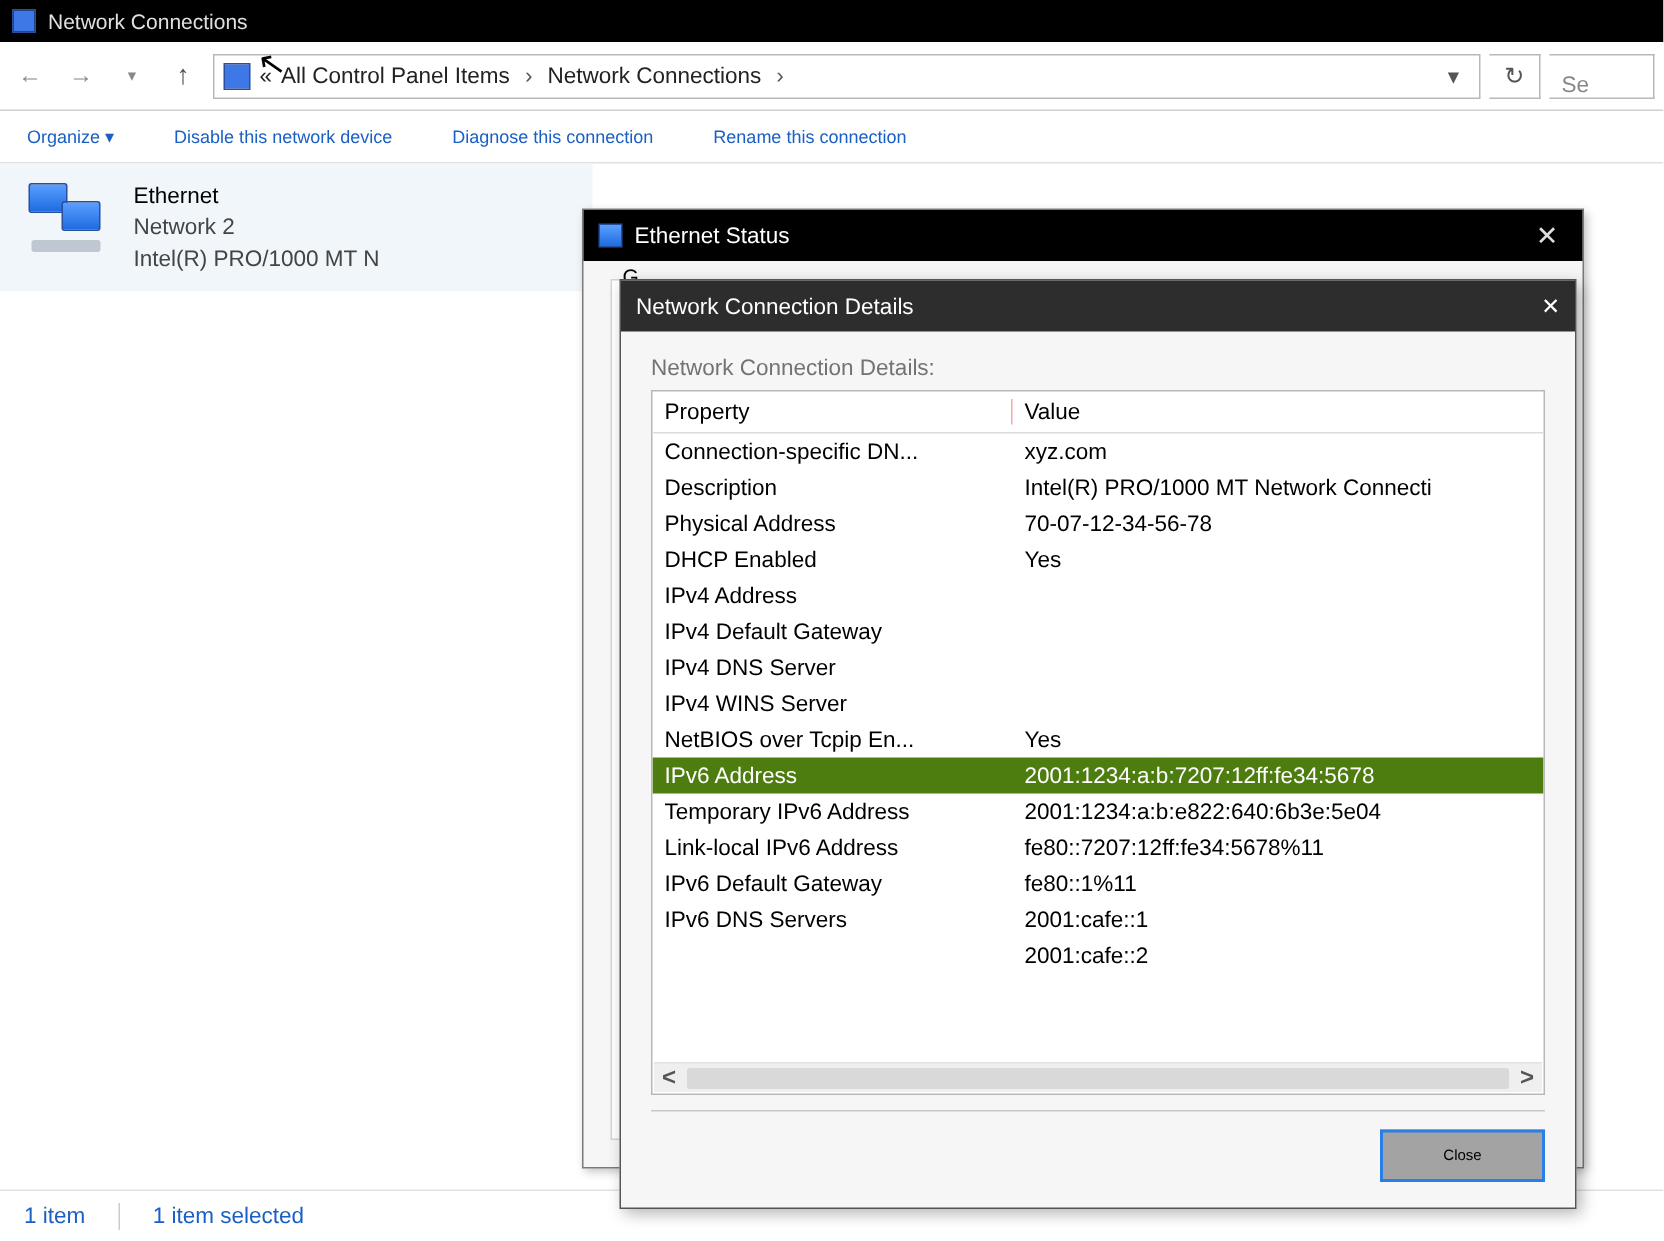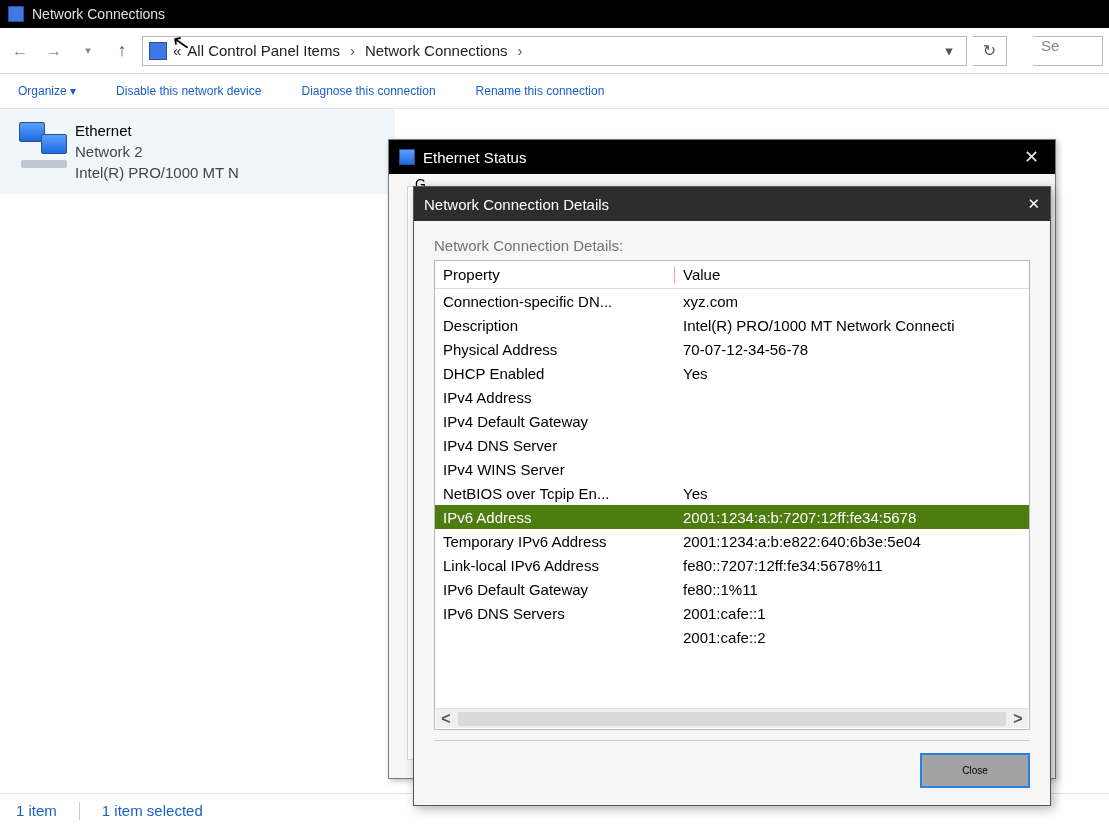--- a/index.html
+++ b/index.html
@@ -27,34 +27,34 @@
   }
   .up { color:#555; font-size:18px; }
   .addrbar {
     flex: 1; height: 30px; border: 1px solid #b8b8b8; background: #fff;
     display: flex; align-items: center; padding: 0 6px; gap: 6px; font-size: 15px; color:#222;
   }
   .addrbar .foldericon { width:18px; height:18px; background: linear-gradient(#3e78e6,#3e78e6); border:1px solid #2a4d9c; }
   .addrbar .sep { color:#555; padding: 0 4px; }
   .dropbtn { width:22px; text-align:center; color:#555; }
   .refreshbtn { width:34px; height:30px; border:1px solid #b8b8b8; border-left:none; display:flex; align-items:center; justify-content:center; color:#555; font-size:16px; }
-  .searchbox { width:70px; height:30px; border:1px solid #b8b8b8; border-left:none; padding:0 8px; color:#888; font-size:15px; display:flex; align-items:flex-start;margin-left:20px; }
+  .searchbox { width:70px; height:30px; border:1px solid #b8b8b8; border-left:none; padding:0 8px; color:#888; font-size:15px; display:flex; align-items:flex-end; }
 
   
   .cmdrow {
     display:flex; align-items:center; gap:40px; padding: 10px 18px; font-size:12px;
     border-bottom:1px solid #e0e0e0;
   }
   .cmd { color:#1a5fc5; }
   .cmd.organize::after { content:" ▾"; font-size:12px; }
 
   
   .content { position:relative; height: calc(100% - 28px - 46px - 46px - 34px); }
   .connitem {
-    display:flex; padding:10px 14px; width:395px; background:#f1f6fb;
+    display:flex; gap:14px; padding:10px 14px; width:395px; background:#f1f6fb;
     border: 1px solid transparent;
   }
   .connitem .connicon { width:60px; height:52px; position:relative; }
   .connicon .mon { position:absolute; width:26px; height:20px; background:linear-gradient(#5aa0ff,#1e6be0); border:1px solid #2a4d9c; border-radius:2px; }
   .connicon .mon.m1 { left:4px; top:2px; }
   .connicon .mon.m2 { left:26px; top:14px; }
   .connicon .bar { position:absolute; left:6px; bottom:4px; width:46px; height:8px; background:#bfc7d2; border-radius:2px; }
   .conntxt { font-size:15px; line-height:21px; color:#444; }
   .conntxt .cname { color:#000; }
 

